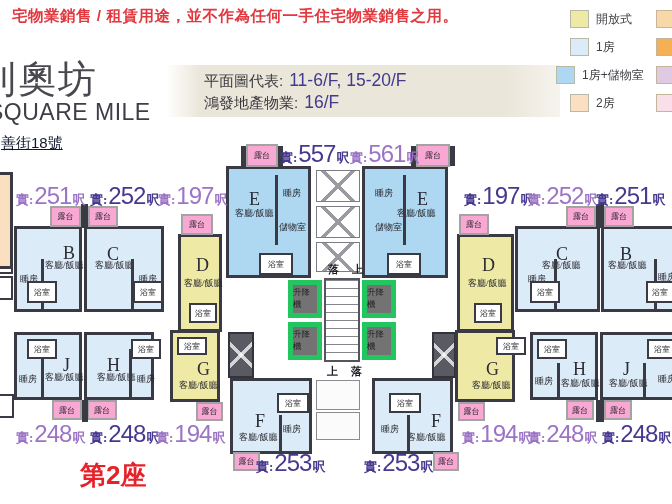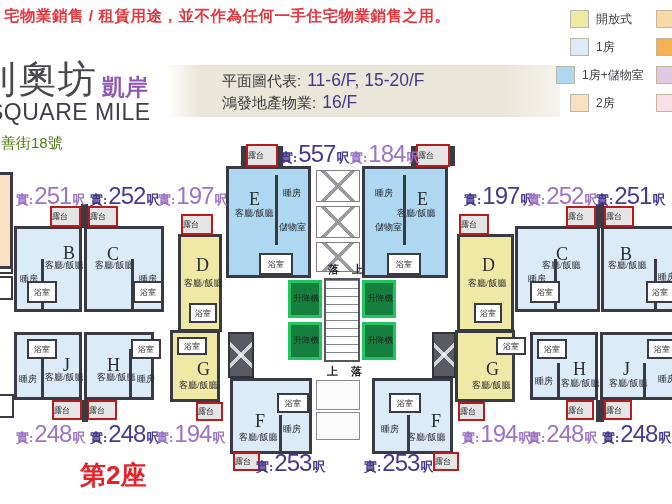--- a/index.html
+++ b/index.html
@@ -1,30 +1,30 @@
 <!DOCTYPE html>
 <html><head>
 <meta charset="utf-8">
 <style>
   html,body{margin:0;padding:0;background:#fff;}
   .stage{position:relative;width:672px;height:504px;background:#fff;overflow:hidden;
          font-family:"Liberation Sans",sans-serif;}
   .abs{position:absolute;}
 
   
-  .disclaimer{position:absolute;left:4px;top:6px;font-size:15.5px;font-weight:700;
+  .disclaimer{position:absolute;left:12px;top:6px;font-size:15.5px;font-weight:700;
               color:#e23840;letter-spacing:.5px;white-space:nowrap;}
   .title-zh{position:absolute;left:-22px;top:54px;font-size:38px;color:#48484e;letter-spacing:2px;white-space:nowrap;}
   .title-accent{position:absolute;left:102px;top:72px;font-size:23px;color:#8e57b4;font-weight:600;white-space:nowrap;}
   .title-en{position:absolute;left:-12px;top:99px;font-size:23px;color:#3e3e46;letter-spacing:.5px;white-space:nowrap;}
-  .address{position:absolute;left:1px;top:134px;font-size:15px;color:#4d7c0f;white-space:nowrap;}
+  .address{position:absolute;left:1px;top:134px;font-size:15px;color:#0f172a;white-space:nowrap;text-decoration:underline;}
 
   .infobox{position:absolute;left:166px;top:65px;width:394px;height:52px;
            background:linear-gradient(90deg,rgba(235,230,218,0) 0,#ebe6da 34px,#ebe6da 340px,rgba(235,230,218,.45) 100%);}
-  .inforow{position:absolute;left:38px;white-space:nowrap;display:flex;align-items:baseline;gap:6px;margin-left:18px;}
+  .inforow{position:absolute;left:38px;white-space:nowrap;display:flex;align-items:baseline;gap:6px;}
   .inforow .lbl{font-size:15px;color:#39393d;}
   .inforow .val{font-size:17.5px;font-weight:500;color:#433a8e;}
 
   
   .legend-item{position:absolute;display:flex;align-items:center;gap:7px;}
   .swatch{width:19px;height:18px;border:1px solid #b9b9a8;box-sizing:border-box;}
   .legend-label{font-size:12px;color:#3f3f45;white-space:nowrap;}
   .xswatch{position:absolute;width:22px;height:18px;border:1px solid #c5b59a;box-sizing:border-box;}
 
   
@@ -33,30 +33,30 @@
              font-family:"Liberation Serif",serif;pointer-events:none;}
 
   
   .unit{position:absolute;border:3px solid #3a3a44;box-sizing:border-box;z-index:1;}
   .letter{position:absolute;font:400 18px "Liberation Serif",serif;color:#2c2c34;}
   .rlabel{position:absolute;font:400 9px "Liberation Serif",serif;color:#24242a;white-space:nowrap;}
   .wallseg{position:absolute;background:#3a3a44;}
   .bath{position:absolute;border:2px solid #3a3a44;background:#fff;box-sizing:border-box;
         display:flex;align-items:center;justify-content:center;}
   .bath span{font:400 8px "Liberation Serif",serif;color:#24242a;white-space:nowrap;}
-  .balc{position:absolute;border:2px solid #b91c1c;background:#e5e5e5;box-sizing:border-box;z-index:2;
-        display:flex;align-items:center;justify-content:flex-start;}
+  .balc{position:absolute;border:2px solid #a3a3a3;background:#f9a8d4;box-sizing:border-box;z-index:2;
+        display:flex;align-items:center;justify-content:center;}
   .balc span{font:400 8px "Liberation Serif",serif;color:#24242a;}
   .alabel{position:absolute;display:flex;align-items:baseline;white-space:nowrap;z-index:3;}
   .alabel .p,.alabel .s{font:700 13px "Liberation Serif",serif;}
   .alabel .v{font:400 24px "Liberation Sans",sans-serif;letter-spacing:-1px;margin-left:1px;}
   .alabel .s{margin-left:1px;}
 
-  .lift{position:absolute;border:3px solid #22c55e;background:#15803d;box-sizing:border-box;z-index:1;
-        display:flex;align-items:center;justify-content:flex-end;}
+  .lift{position:absolute;border:5px solid #22c55e;background:#737373;box-sizing:border-box;z-index:1;
+        display:flex;align-items:center;justify-content:flex-start;}
   .lift span{font:400 8.5px "Liberation Serif",serif;color:#222;}
   .stairs{position:absolute;border:2px solid #55555c;box-sizing:border-box;background:#fff;z-index:1;
           background-image:repeating-linear-gradient(to bottom,#85858c 0 1.5px,transparent 1.5px 8px);}
   .dirlabel{position:absolute;font:700 11px "Liberation Serif",serif;color:#1e1e24;z-index:2;}
   .hatchbox{position:absolute;border:1.5px solid #7c7c84;background-color:#fff;box-sizing:border-box;z-index:1;
             background-image:linear-gradient(45deg,transparent 47%,#9a9aa0 47%,#9a9aa0 53%,transparent 53%),
                              linear-gradient(135deg,transparent 47%,#9a9aa0 47%,#9a9aa0 53%,transparent 53%);}
   .plainbox{position:absolute;border:1.5px solid #8a8a90;background:#fbfbfc;box-sizing:border-box;z-index:1;}
   .shaft{position:absolute;border:2px solid #33333b;background-color:#5a5a62;box-sizing:border-box;z-index:1;
          background-image:linear-gradient(45deg,transparent 46%,rgba(255,255,255,.75) 46%,rgba(255,255,255,.75) 54%,transparent 54%),
@@ -66,21 +66,20 @@
   .tower-label{position:absolute;font-size:26px;font-weight:700;color:#e62129;z-index:4;white-space:nowrap;}
 </style>
 </head>
 <body>
 
 <div class="stage">
 
   <div class="disclaimer">宅物業銷售 / 租賃用途，並不作為任何一手住宅物業銷售之用。</div>
 
   <div class="title-zh">利奧坊</div>
-  <div class="title-accent">凱岸</div>
   <div class="title-en">SQUARE MILE</div>
   <div class="address">善街18號</div>
 
   <div class="infobox">
     <div class="inforow" style="top:5px">
       <span class="lbl">平面圖代表:</span>
       <span class="val">11-6/F, 15-20/F</span>
     </div>
     <div class="inforow" style="top:27px">
       <span class="lbl">鴻發地產物業:</span>
@@ -231,21 +230,21 @@
         <div class="wallseg" style="left: 38px; top: 6px; width: 3px; height: 70px; background: rgb(58, 58, 68);"></div>
         <div class="bath" style="left: 22px; top: 84px; width: 34px; height: 22px;">
           <span>浴室</span>
         </div>
       </div>
       <div class="balc" style="left: 416px; top: 144px; width: 34px; height: 23px;">
         <span>露台</span>
       </div>
       <div class="alabel" style="left: 350px; top: 140px; color: rgb(155, 116, 198);">
         <span class="p">實:</span>
-        <span class="v">184</span>
+        <span class="v">561</span>
         <span class="s">呎</span>
       </div>
       <div class="unit" style="left: 457px; top: 234px; width: 57px; height: 98px; background: rgb(238, 234, 166); border-color: rgb(58, 58, 68);">
         <span class="letter" style="left: 22px; top: 18px;">D</span>
         <span class="rlabel" style="left: 8px; top: 40px;">客廳/飯廳</span>
         <div class="bath" style="left: 14px; top: 66px; width: 28px; height: 20px;">
           <span>浴室</span>
         </div>
       </div>
       <div class="balc" style="left: 459px; top: 214px; width: 30px; height: 21px;">

